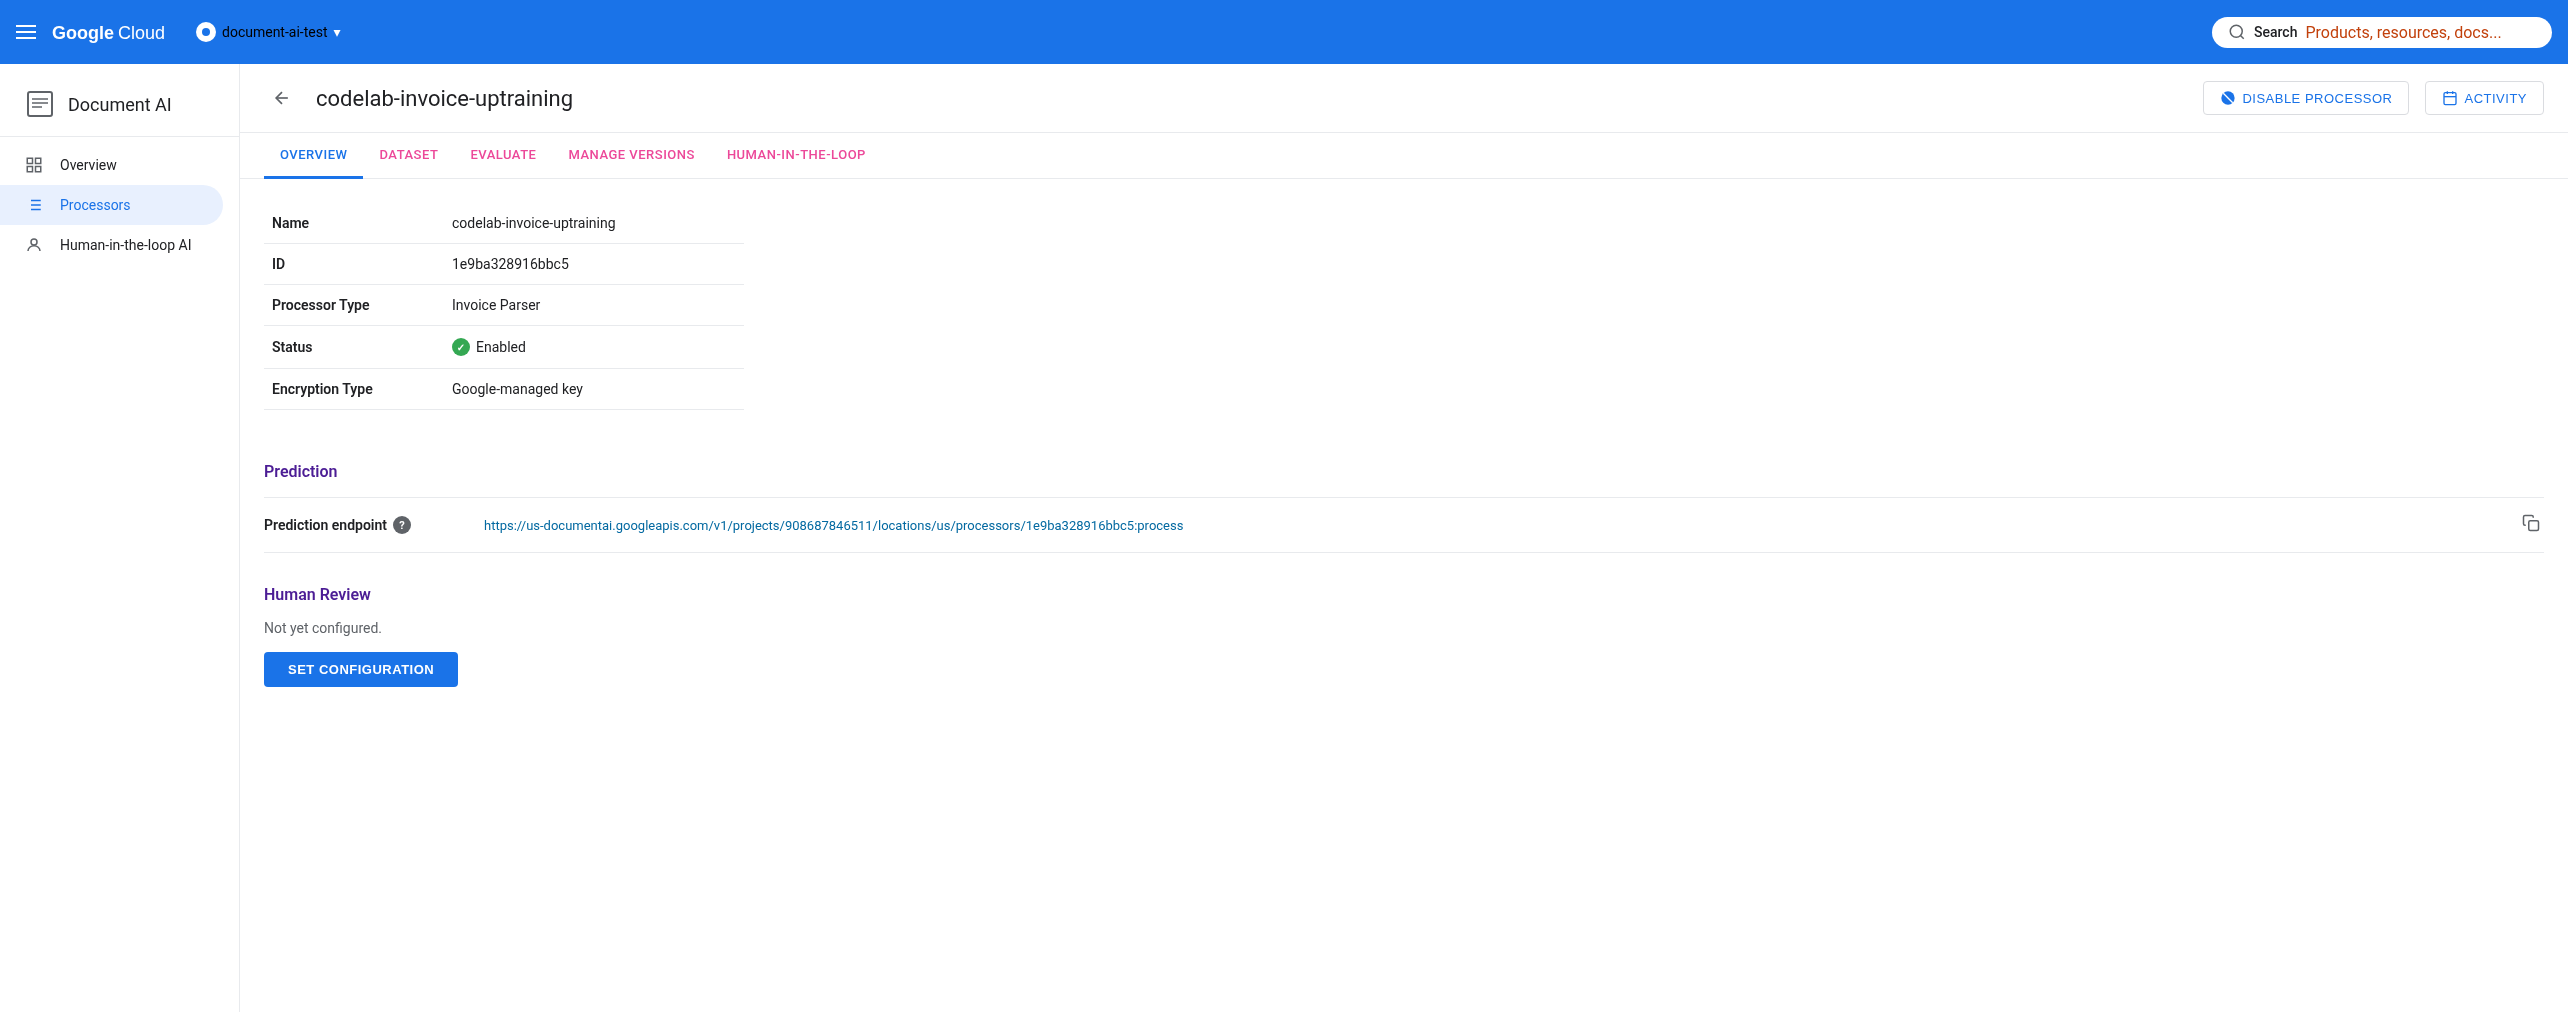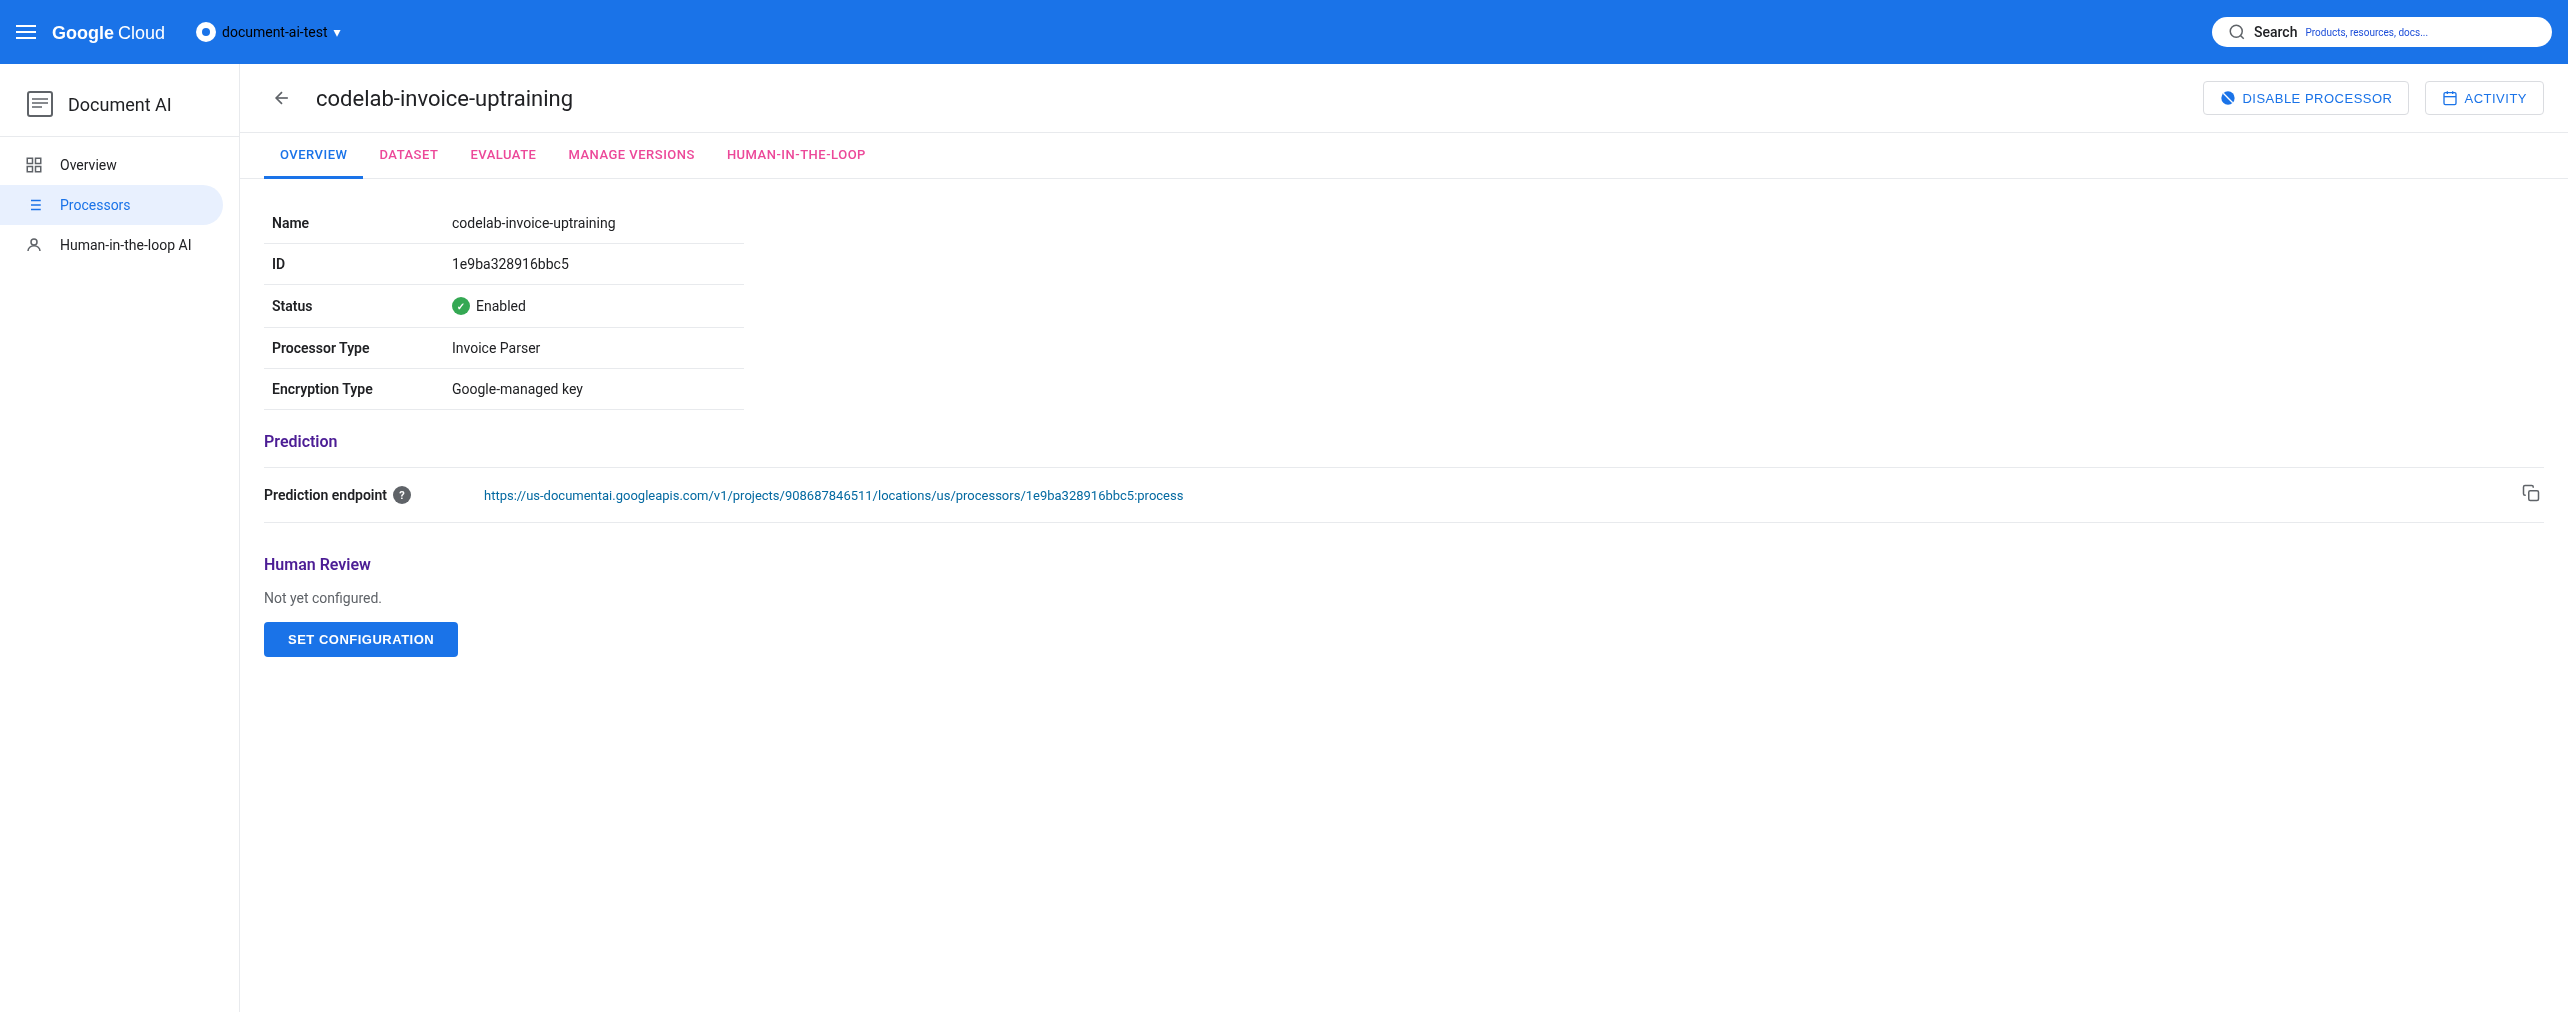--- a/index.html
+++ b/index.html
@@ -68,21 +68,21 @@
       display: flex;
       align-items: center;
       background: #fff;
       border-radius: 24px;
       padding: 6px 16px;
       gap: 8px;
       min-width: 340px;
     }
     .search-bar svg { color: #5f6368; }
     .search-label { font-weight: 500; color: #202124; font-size: 14px; }
-    .search-placeholder { color: #1d4ed8; font-size: 10px; }
+    .search-placeholder { color: #c2410c; font-size: 16px; }
 
     
     .page-layout {
       display: flex;
       margin-top: 64px;
       height: calc(100vh - 64px);
     }
 
     
     .sidebar {
@@ -208,21 +208,21 @@
 
     
     .content-body {
       padding: 24px;
     }
 
     
     .info-table {
       width: 480px;
       border-collapse: collapse;
-      margin-bottom: 22px;
+      margin-bottom: 52px;
     }
     .info-table tr {
       border-bottom: 1px solid #e8eaed;
     }
     .info-table td {
       padding: 12px 8px;
       font-size: 14px;
     }
     .info-table td:first-child {
       font-weight: 600;
@@ -468,31 +468,31 @@
         <tbody>
           <tr>
             <td>Name</td>
             <td>codelab-invoice-uptraining</td>
           </tr>
           <tr>
             <td>ID</td>
             <td>1e9ba328916bbc5</td>
           </tr>
           <tr>
+            <td>Processor Type</td>
+            <td>Invoice Parser</td>
+          </tr>
+          <tr>
             <td>Status</td>
             <td>
               <div class="status-enabled">
                 <div class="status-dot"></div>
                 <span>Enabled</span>
               </div>
             </td>
-          </tr>
-          <tr>
-            <td>Processor Type</td>
-            <td>Invoice Parser</td>
           </tr>
           <tr>
             <td>Encryption Type</td>
             <td>Google-managed key</td>
           </tr>
         </tbody>
       </table>
 
       <div class="prediction-section">
         <div class="section-title">Prediction</div>

